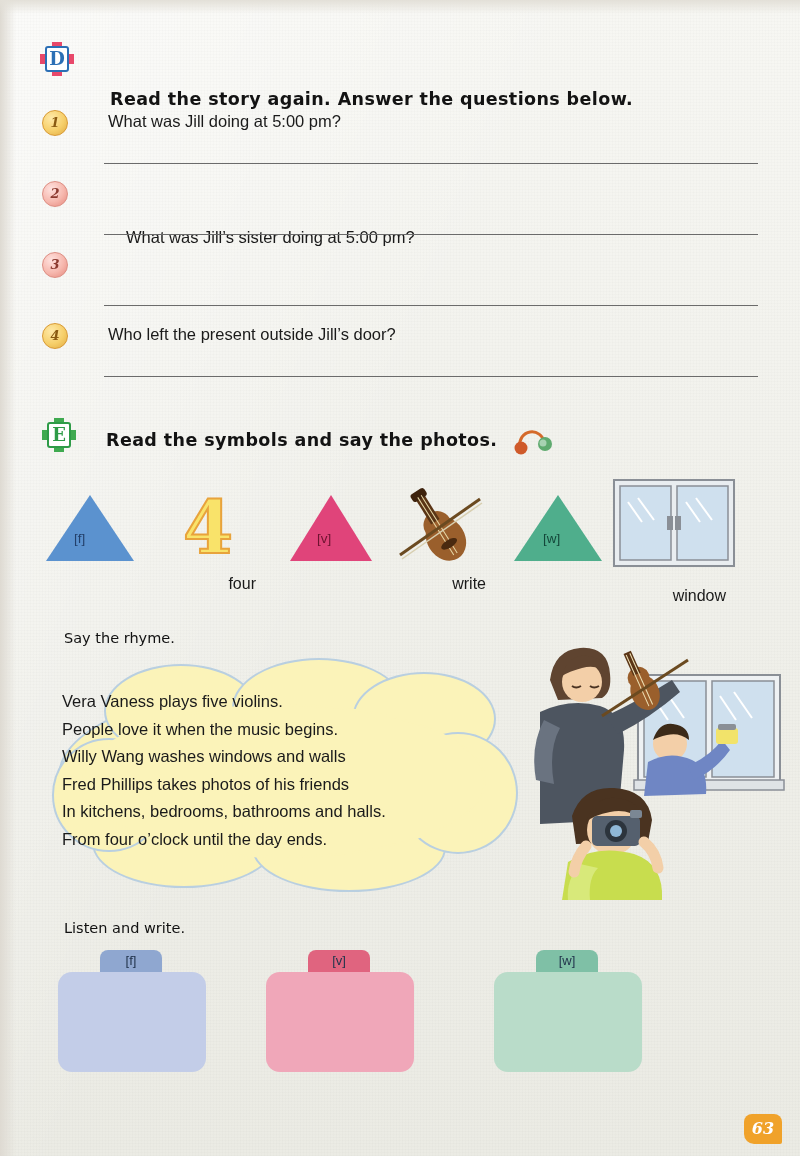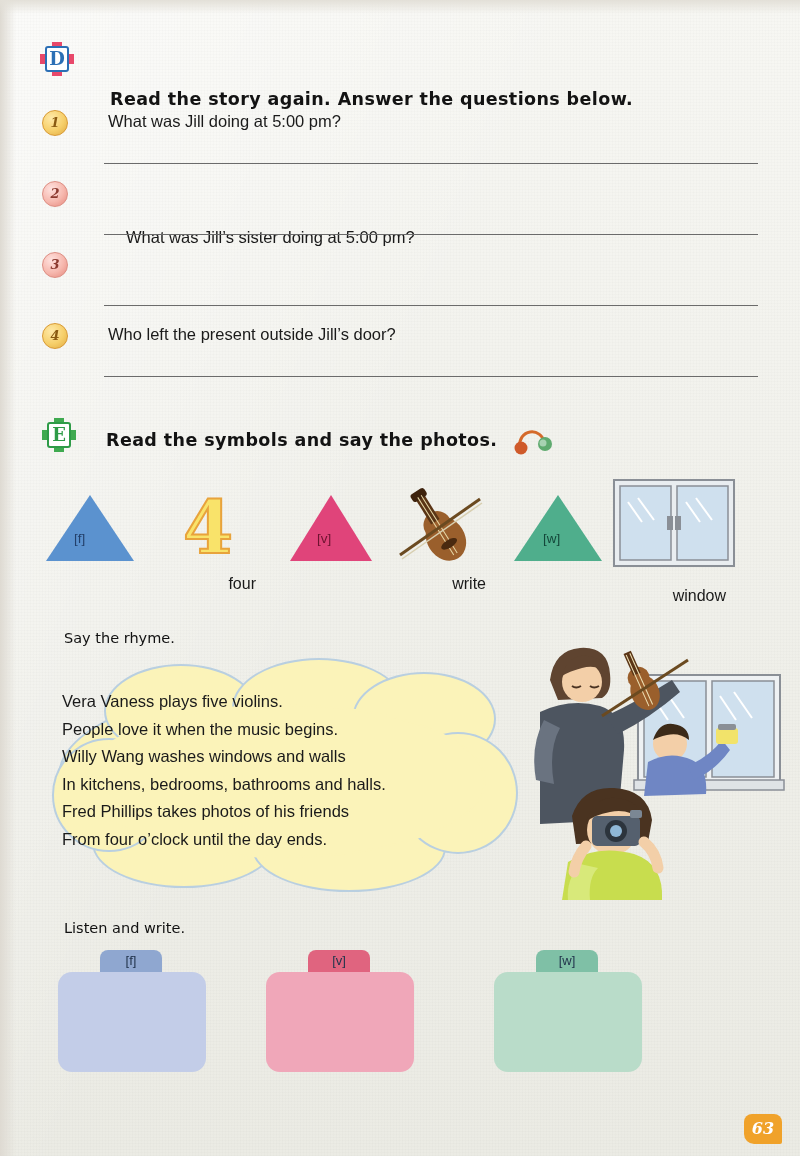--- a/index.html
+++ b/index.html
@@ -303,22 +303,22 @@
     <div class="blob" style="left:40px; top:140px; width:180px; height:86px;"></div>
     <div class="blob" style="left:200px; top:146px; width:190px; height:84px;"></div>
     <div class="blob" style="left:0px; top:80px; width:110px; height:110px;"></div>
     <div class="blob" style="left:346px; top:74px; width:116px; height:118px;"></div>
     <div class="blob" style="left:30px; top:46px; width:400px; height:150px; border-color:#fbf3b9;"></div>
   </div>
   <div class="rhyme-text">
     <div>Vera Vaness plays five violins.</div>
     <div>People love it when the music begins.</div>
     <div>Willy Wang washes windows and walls</div>
+    <div>Fred Phillips takes photos of his friends</div>
     <div>In kitchens, bedrooms, bathrooms and halls.</div>
-    <div>Fred Phillips takes photos of his friends</div>
     <div>From four o’clock until the day ends.</div>
   </div>
 
   <svg class="illus" style="left:520px; top:620px;" width="270" height="280" viewBox="0 0 270 280">
 
     <rect x="118" y="55" width="142" height="108" fill="#eef1f3" stroke="#8a8f96" stroke-width="2"></rect>
     <rect x="124" y="61" width="62" height="96" fill="#cfe0ee" stroke="#8a8f96" stroke-width="1.5"></rect>
     <rect x="192" y="61" width="62" height="96" fill="#cfe0ee" stroke="#8a8f96" stroke-width="1.5"></rect>
     <line x1="132" y1="76" x2="148" y2="100" stroke="#ffffff" stroke-width="2"></line>
     <line x1="146" y1="72" x2="164" y2="98" stroke="#ffffff" stroke-width="2"></line>

